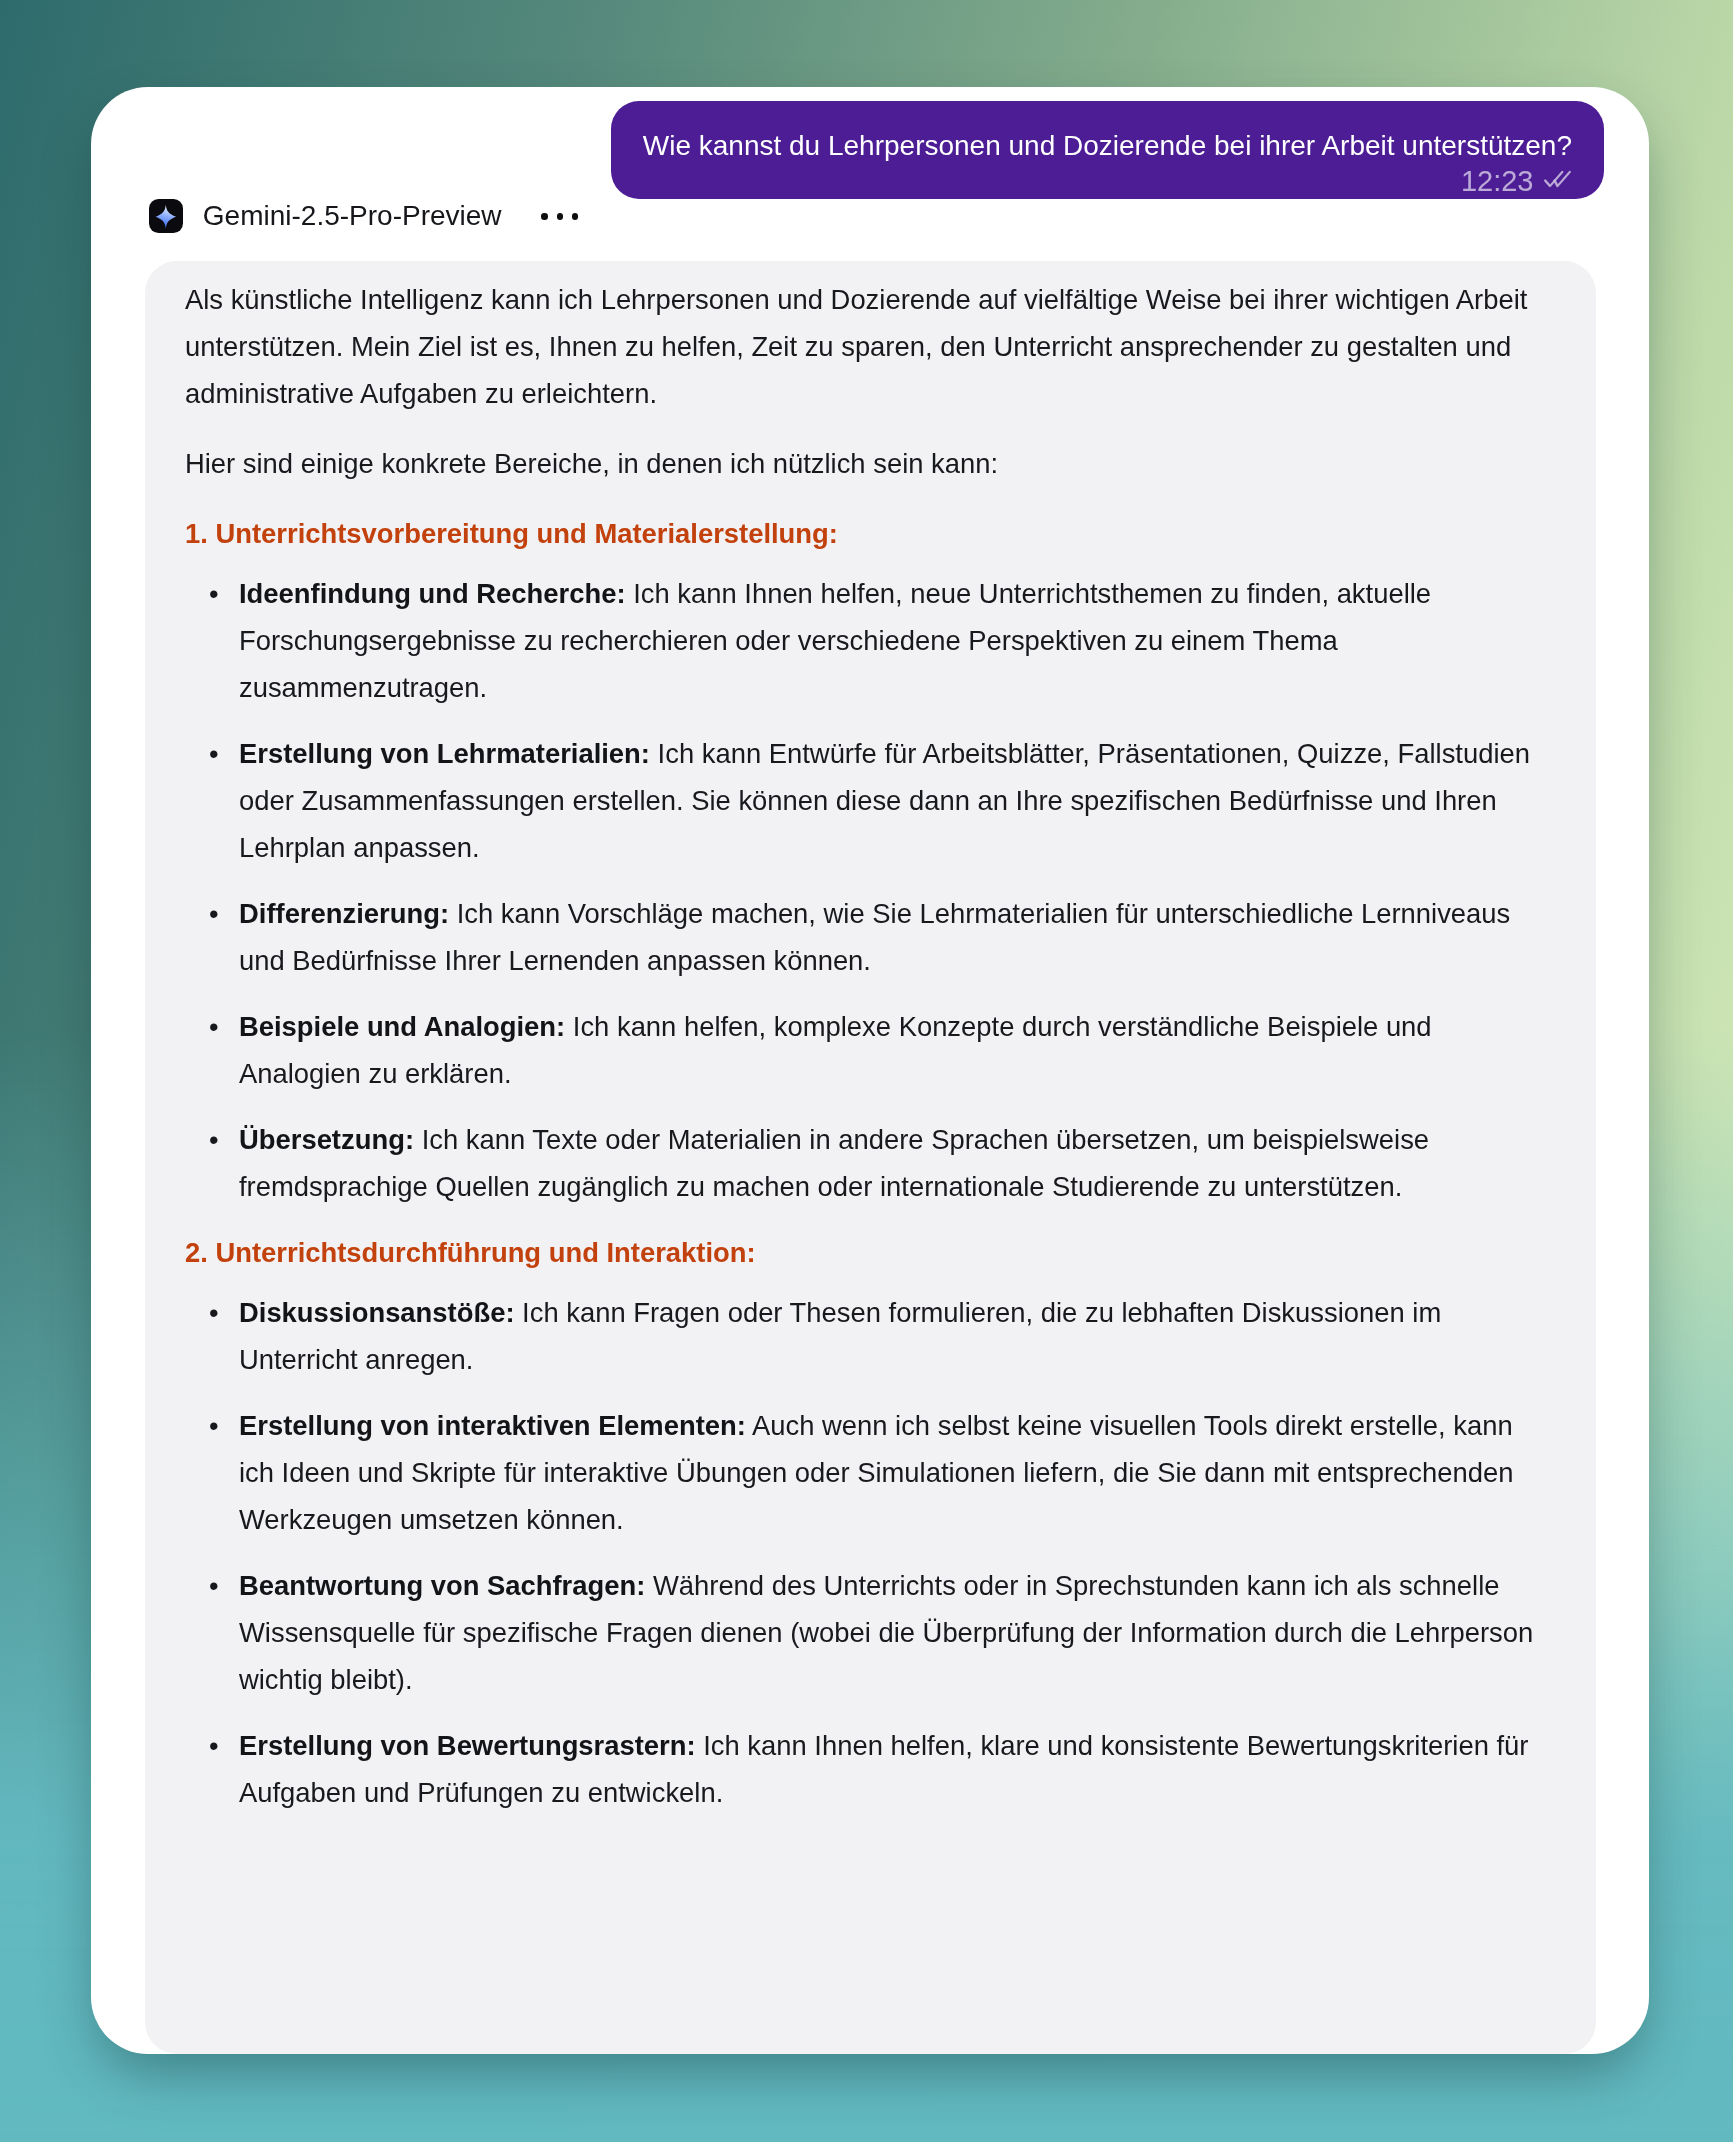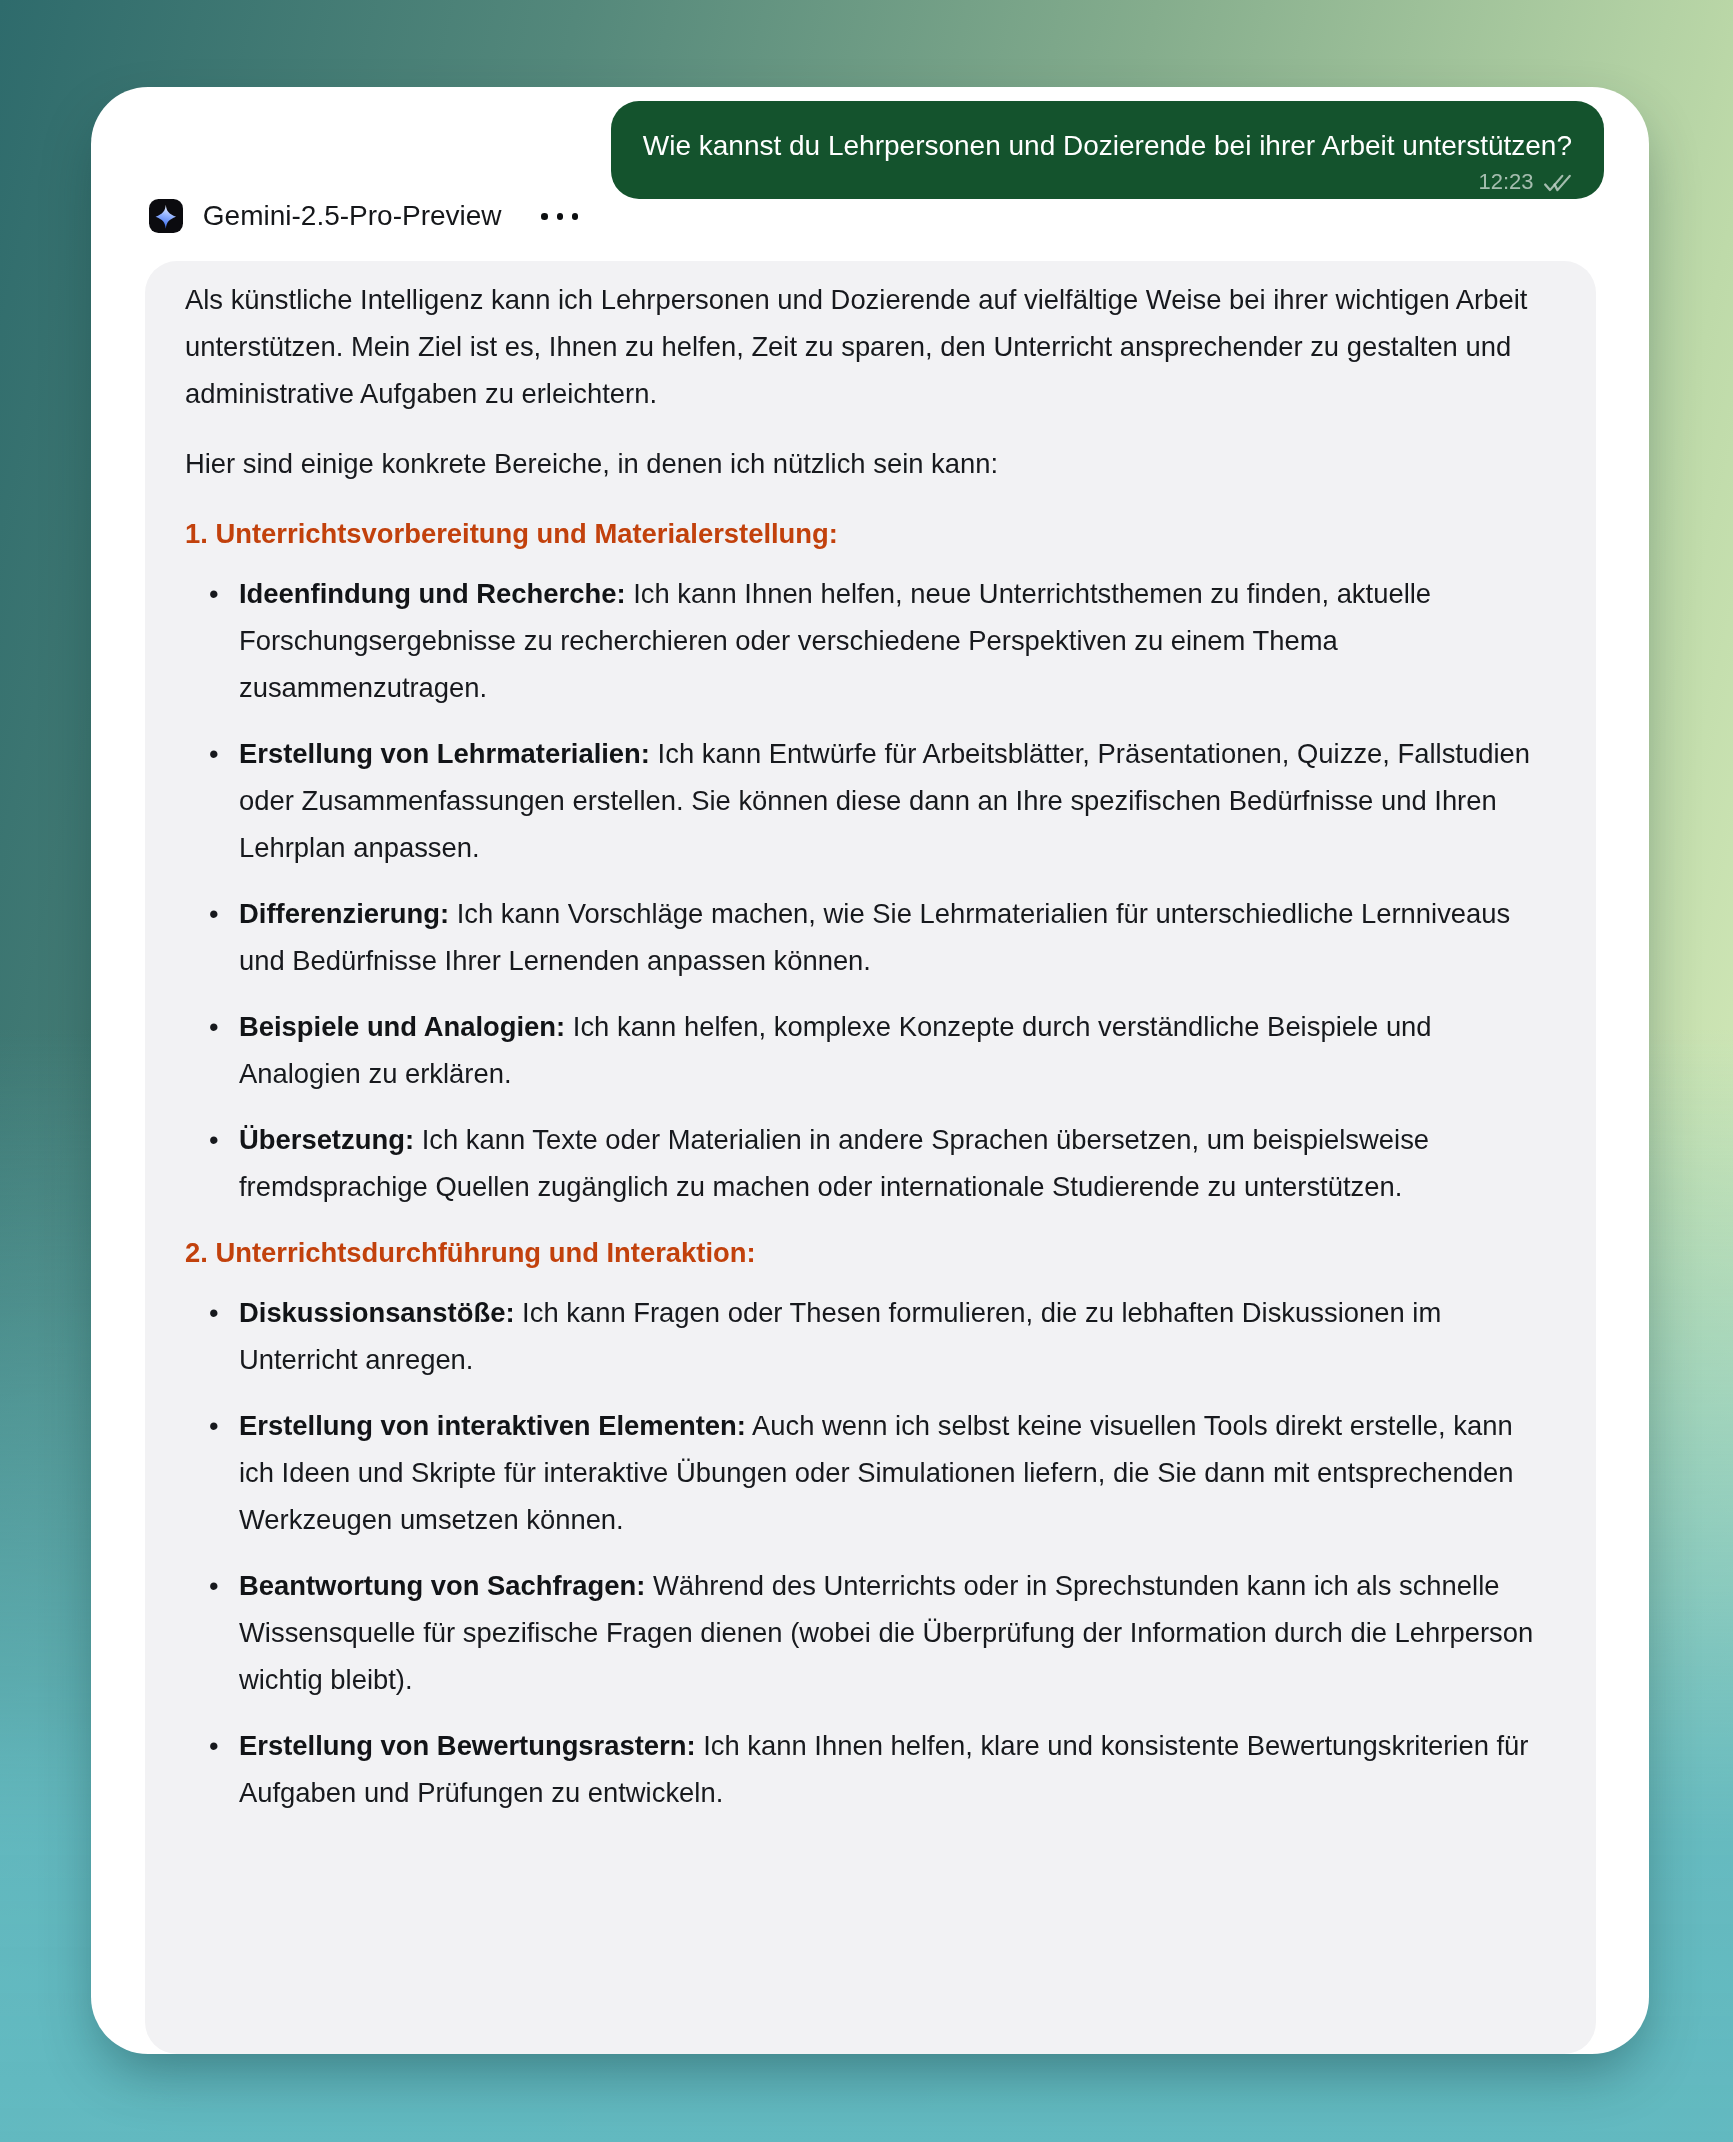--- a/index.html
+++ b/index.html
@@ -16,27 +16,27 @@
   .chat-card{
     position:absolute;left:91px;top:87px;width:1558px;height:1967px;
     background:#ffffff;border-radius:57px;overflow:hidden;
     box-sizing:border-box;padding:14px 45px 0 54px;
     display:flex;flex-direction:column;
     box-shadow:0 24.6px 57px -11.4px rgba(12,48,52,.45);
   }
   
   .user-row{display:flex;justify-content:flex-end;}
   .user-bubble{
-    background:#14532d;border-radius:28px;color:#fff;
+    background:#4c1d95;border-radius:28px;color:#fff;
     padding:23px 32px 5px 32px;max-width:1221px;
   }
   .user-bubble .msg-text{font-size:28px;line-height:44px;white-space:nowrap;}
   .user-bubble .msg-meta{
-    display:flex;justify-content:flex-end;align-items:flex-end;gap:9.5px;
-    margin-top:0.9px;font-size:22px;line-height:25.6px;color:rgba(255,255,255,.62);
+    display:flex;justify-content:flex-end;align-items:flex-start;gap:9.5px;
+    margin-top:0.9px;font-size:29px;line-height:25.6px;color:rgba(255,255,255,.62);
   }
   .ticks{display:block;opacity:.72;}
   
   .model-row{display:flex;align-items:center;height:34px;}
   .model-avatar{
     width:34px;height:34px;border-radius:9.5px;background:#0b0b0f;
     margin-left:3.8px;display:flex;align-items:center;justify-content:center;flex:0 0 auto;
   }
   .model-name{margin-left:20px;font-size:28px;color:#15171a;}
   .more-dots{margin-left:38px;display:flex;gap:8.5px;align-items:center;cursor:pointer;padding:5.7px 1.9px;}

